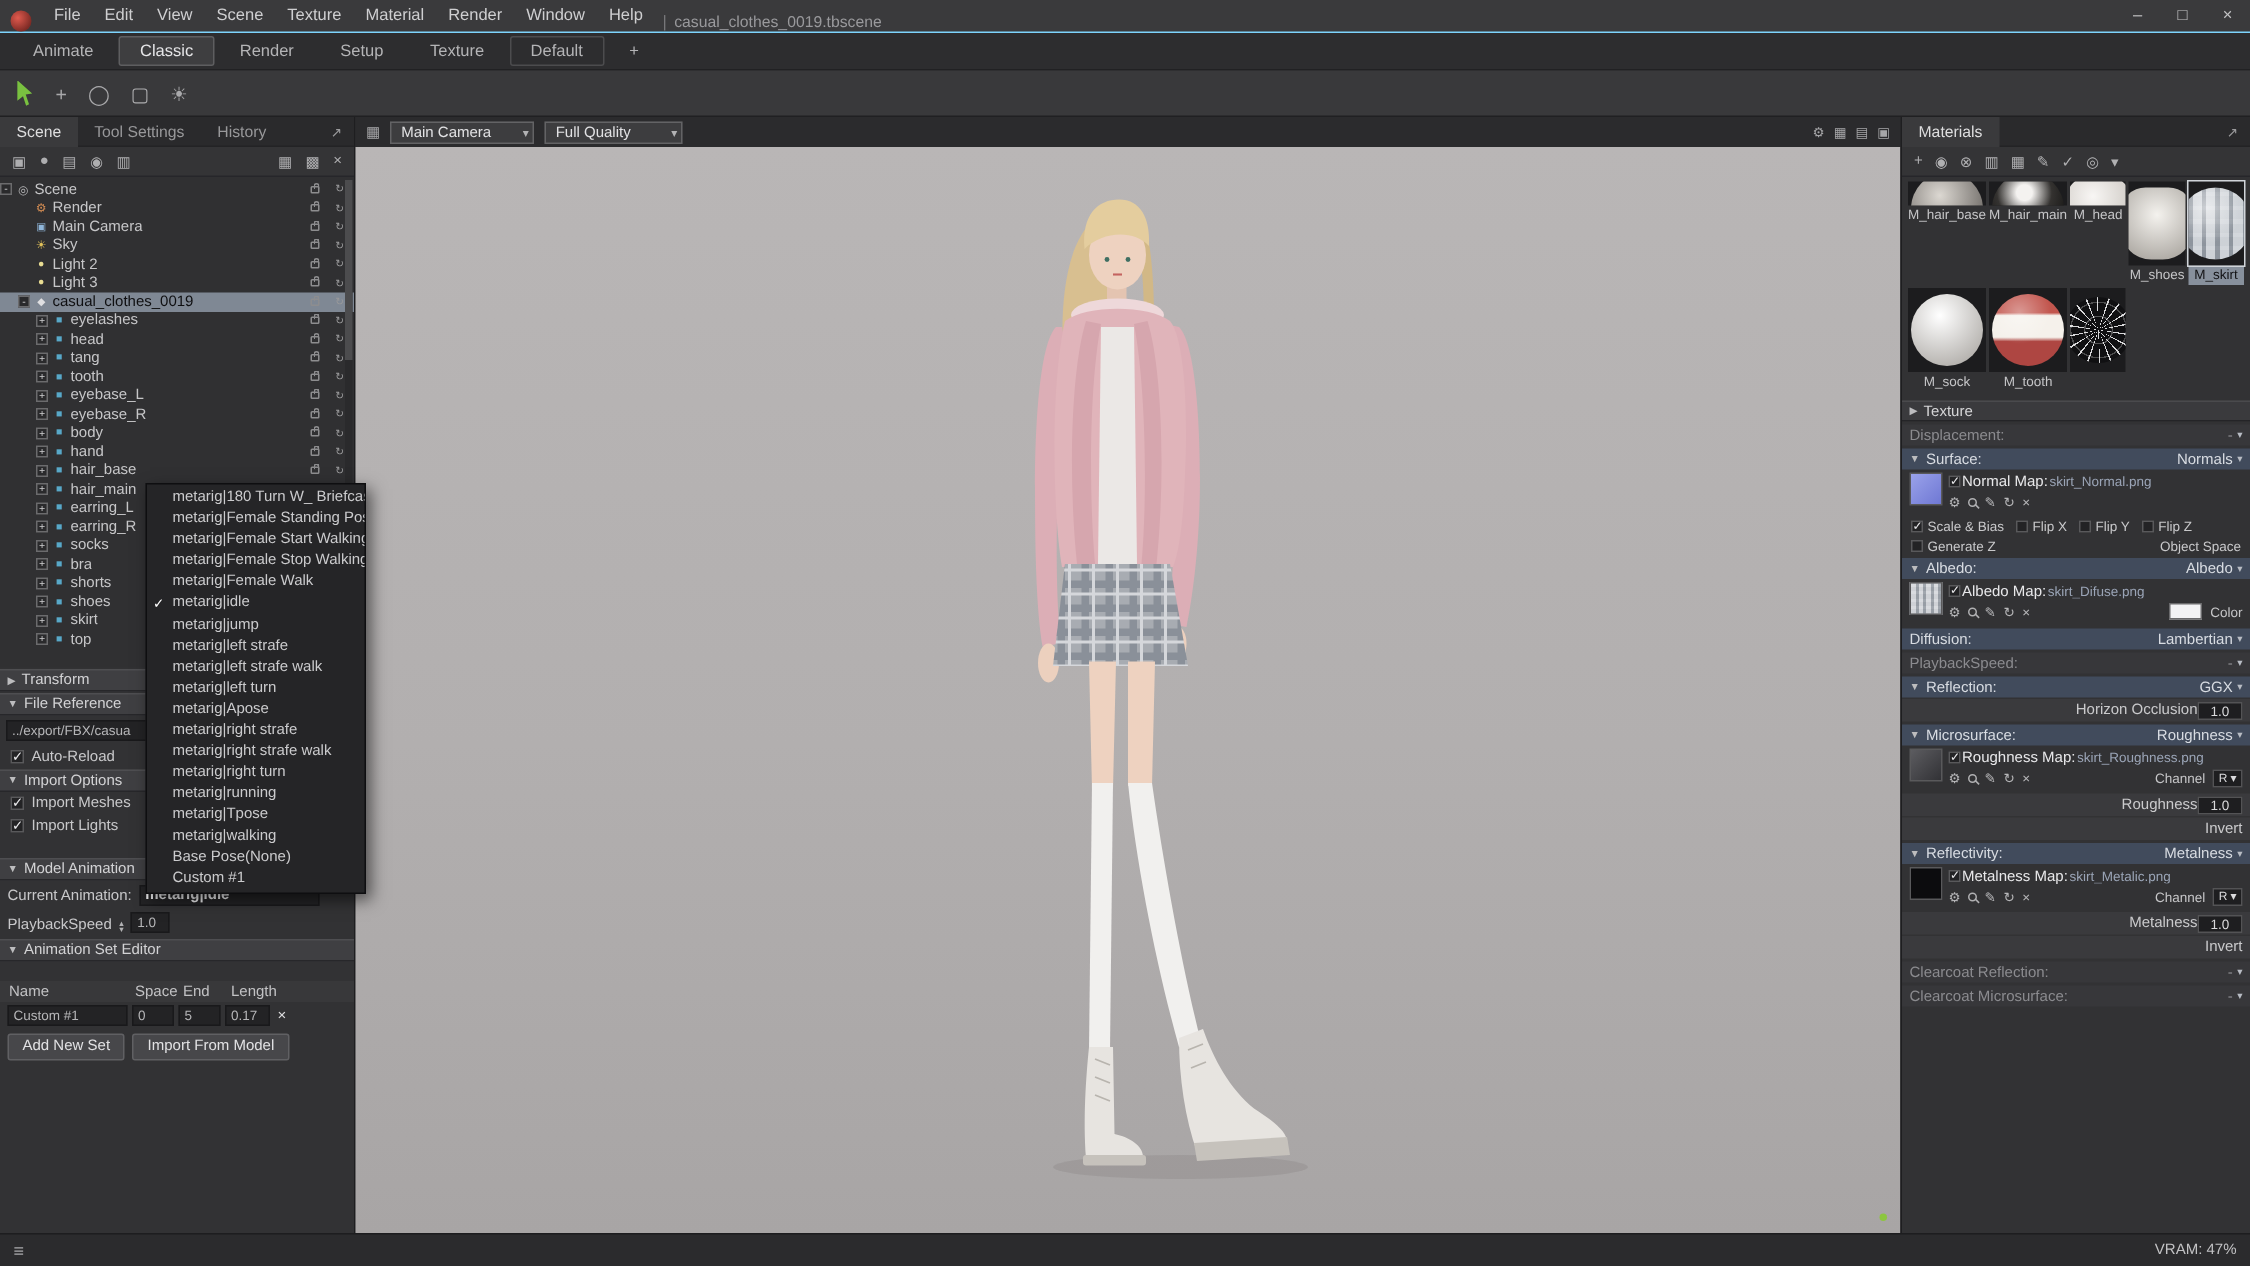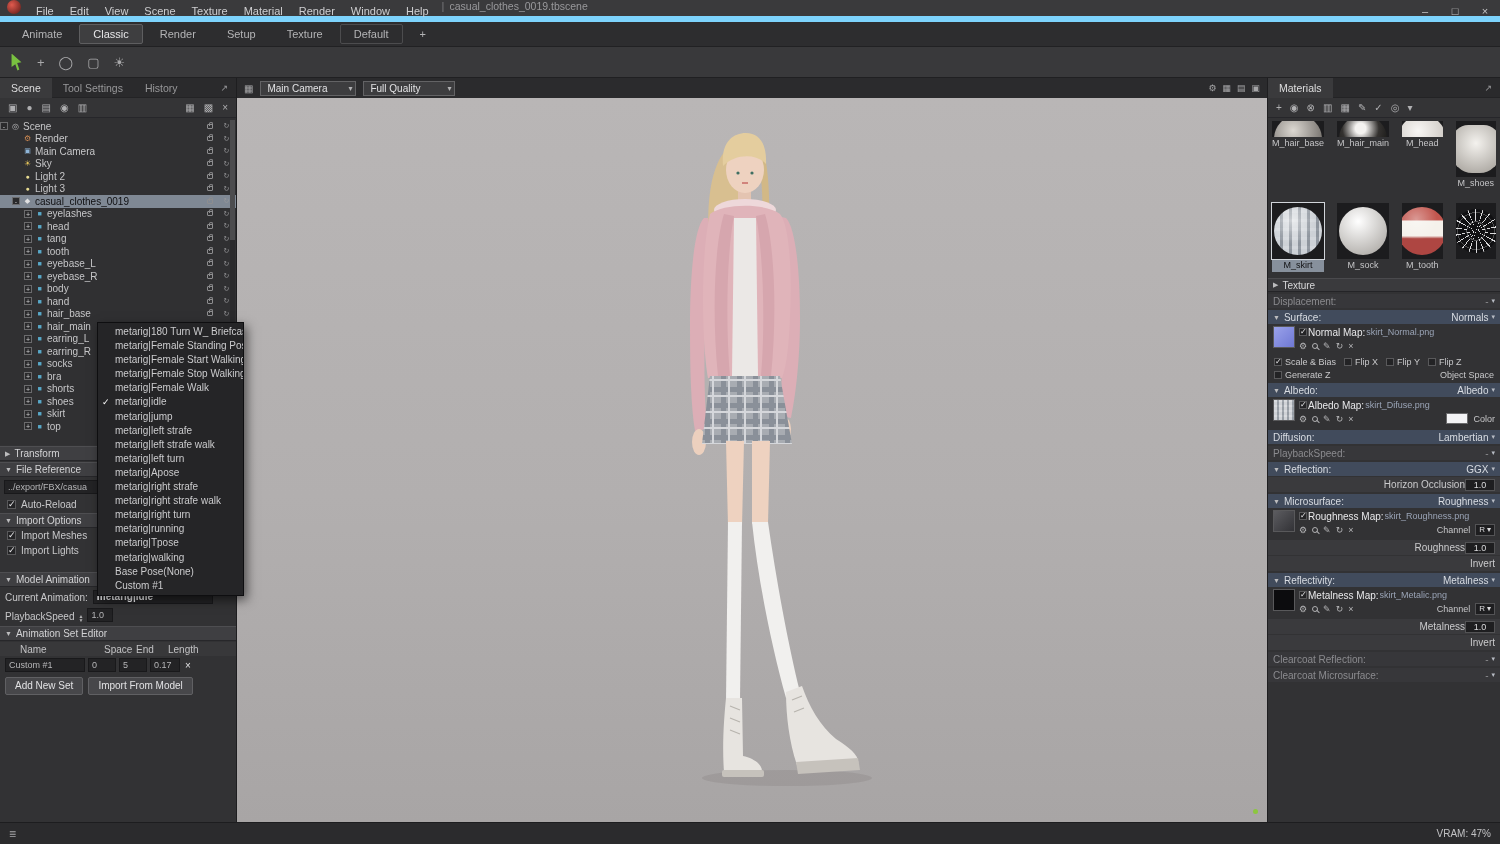--- a/index.html
+++ b/index.html
@@ -1,19 +1,19 @@
 <!DOCTYPE html>
 <html><head>
 <meta charset="utf-8">
 <style>
 *{margin:0;padding:0;box-sizing:border-box;font-family:"Liberation Sans",sans-serif}
 html,body{width:1500px;height:844px;overflow:hidden}
 body{position:relative;background:#2c2c2e;color:#c9c9cb;font-size:11px}
 
-#menubar{position:absolute;left:0;top:0;right:0;height:22px;background:#3a3a3c;border-bottom:6px solid #7dd3fc;display:flex;align-items:flex-start}
+#menubar{position:absolute;left:0;top:0;right:0;height:22px;background:#3a3a3c;border-bottom:1px solid #7dd3fc;display:flex;align-items:flex-end}
 #logo{width:14px;height:14px;border-radius:50%;background:radial-gradient(circle at 35% 35%,#e05a4e,#7e2b25 72%);margin:0 7px 0 7px;flex:none}
 .menu-item{padding:0 8px;line-height:22px;color:#cfcfd1;font-size:11px}
 #doc-sep{color:#77777a;padding:0 5px}
 #doc-title{color:#99999c;font-size:10.5px}
 #win-controls{margin-left:auto;display:flex}
 #win-controls span{width:30px;text-align:center;line-height:22px;color:#c4c4c6;font-size:11px}
 
 #wstabs{position:absolute;left:0;top:22px;right:0;height:25px;background:#2d2d2f;border-bottom:1px solid #212123;display:flex;align-items:center;padding-left:8px;gap:3px}
 .wstab{padding:3px 13px;font-size:11px;color:#b4b4b6;border:1px solid transparent;border-radius:2px}
 .wstab.active{background:#3e3e40;border-color:#5e5e60;color:#e6e6e8}
@@ -66,21 +66,21 @@
 .chkrow{display:flex;align-items:center;gap:5px;height:15px;padding:0 7px;font-size:10px;color:#c8c8ca}
 .cbx{width:9px;height:9px;background:#232325;border:1px solid #59595b;position:relative;flex:none}
 .cbx.on::after{content:"✓";position:absolute;left:0;top:-2px;font-size:9px;color:#eaeaec}
 #modelanim{margin-top:14px}
 .carow{display:flex;align-items:center;gap:5px;padding:3px 5px}
 .carow .lbl{font-size:10px;color:#c8c8ca}
 #cafield{width:120px;color:#f2f2f4;font-weight:bold;font-size:10px}
 .pbrow{display:flex;align-items:flex-end;gap:4px;padding:1px 5px 3px}
 .stepper{display:inline-flex;flex-direction:column;font-size:5px;line-height:4px;color:#b2b2b4}
 #pbfield{width:26px}
-.theadrow{display:flex;align-items:center;height:14px;padding:0 20px;font-size:10px;color:#c2c2c4;background:#38383a;margin-top:1px}
+.theadrow{display:flex;align-items:center;height:14px;padding:0 6px;font-size:10px;color:#c2c2c4;background:#38383a;margin-top:13px}
 .th-name{width:84px}.th-start{width:32px}.th-end{width:32px}.th-len{width:40px}
 .trowdata{display:flex;align-items:center;gap:3px;padding:2px 5px}
 .tf-name{width:80px}.tf-s{width:28px}.tf-e{width:28px}.tf-l{width:30px}
 .delx{color:#e0e0e2;font-size:10px;margin-left:2px}
 .btnrow{display:flex;gap:5px;padding:3px 5px}
 .btn{background:#47474a;border:1px solid #606063;border-radius:2px;font-size:10px;color:#e2e2e4;padding:2px 9px;line-height:12px}
 
 #animmenu{position:absolute;left:97px;top:322px;width:147px;background:#252527;border:1px solid #0e0e10;box-shadow:3px 4px 10px rgba(0,0,0,.55);z-index:60;padding:2px 0}
 .mitem{position:relative;height:14.1px;line-height:14px;padding-left:17px;font-size:10px;color:#cbcbcd;white-space:nowrap;overflow:hidden}
 .mitem.checked::before{content:"✓";position:absolute;left:4px;top:0;font-size:9px;color:#fff}
@@ -92,21 +92,21 @@
 #vpsel-cam{min-width:96px}
 #vpsel-q{min-width:92px}
 #vpicons{margin-left:auto;display:flex;gap:6px}
 #vpicons .tbico{font-size:9px;color:#a6a6a8}
 #canvas{position:absolute;left:0;top:20px;right:0;bottom:0;background:linear-gradient(180deg,#b9b6b6 0%,#b2afaf 55%,#a8a5a5 100%);overflow:hidden}
 #charsvg{position:absolute;left:415px;top:28px}
 #livedot{position:absolute;right:9px;bottom:8px;width:5px;height:5px;border-radius:50%;background:#8cc63f}
 
 #rptb{height:20px;background:#343436;display:flex;align-items:center;gap:8px;padding:0 8px;border-bottom:1px solid #26262a}
 #rptb .tbico{font-size:10px;color:#b0b0b2}
-#matgrid{display:grid;grid-template-columns:repeat(4,1fr);gap:13px;padding:3px 4px 6px}
+#matgrid{display:grid;grid-template-columns:repeat(5,1fr);gap:2px;padding:3px 4px 6px}
 .mat-cell{text-align:center}
 .mat-thumb{height:56px;background:#1c1c1e;position:relative;overflow:hidden}
 .sphere{position:absolute;left:50%;top:50%;transform:translate(-50%,-50%);width:48px;height:48px;border-radius:50%}
 .mat-cell.partial .mat-thumb{height:16px}
 .mat-cell.partial .sphere{top:auto;bottom:-26px;transform:translateX(-50%)}
 .mat-label{height:13px;line-height:13px;font-size:9px;color:#c5c5c7;overflow:hidden;white-space:nowrap}
 .mat-cell.selected .mat-label{background:#87909c;color:#121214}
 .mat-cell.selected .mat-thumb{outline:1px solid #d0d4d9}
 .mat-cell[data-thumb="hair-base"] .sphere{background:radial-gradient(circle at 40% 32%,#dcd8d2,#6e6a66 76%)}
 .mat-cell[data-thumb="hair-main"] .sphere{background:radial-gradient(circle at 45% 28%,#f4f2f0 0 12%,#343230 42%,#111110 78%)}

